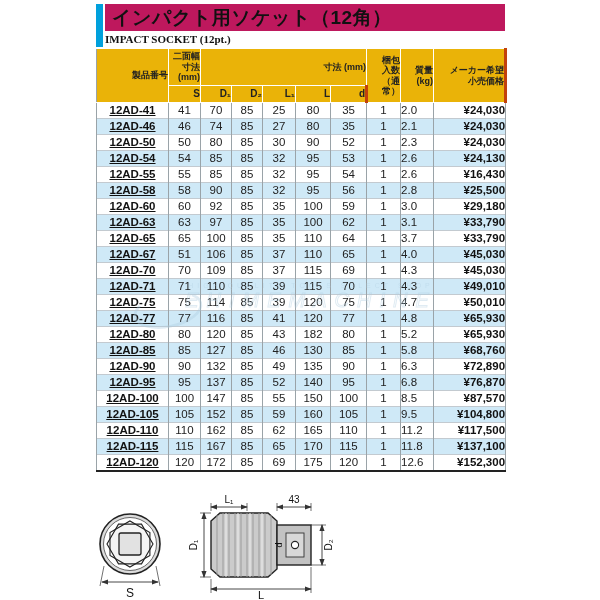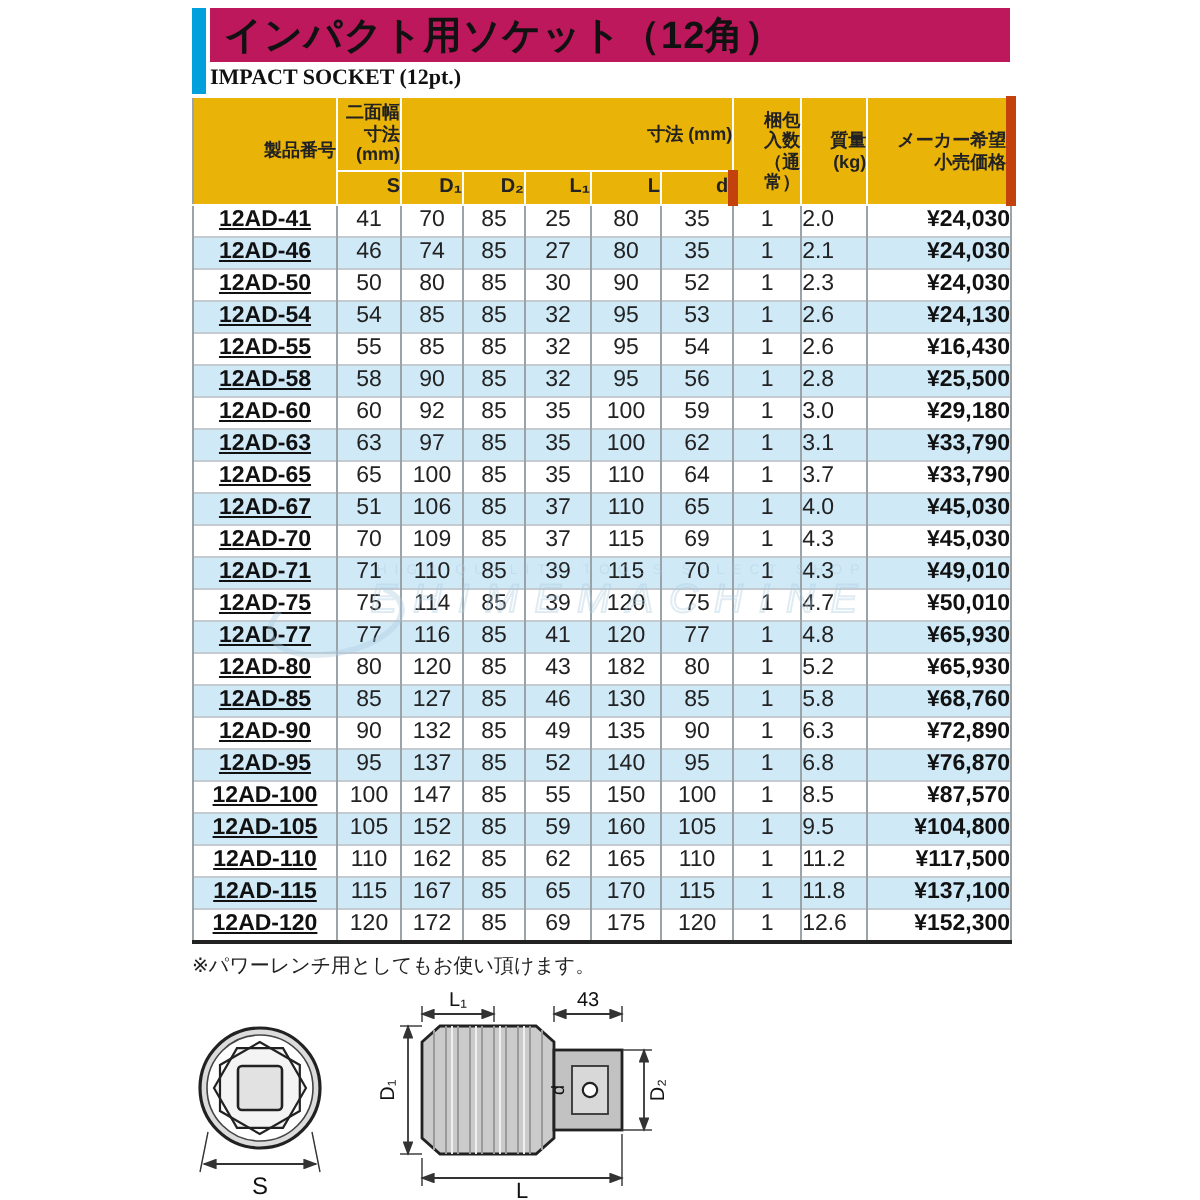--- a/index.html
+++ b/index.html
@@ -30,21 +30,21 @@
   thead th.sub-dim{font-size:10px;}
   tbody td{font-size:11.5px;text-align:center;height:15px;padding:0;
            border-left:1px solid #9aa3a8;border-right:1px solid #9aa3a8;
            border-top:1px solid #c3cad0;color:#222;line-height:15px;}
   tbody tr:first-child td{border-top:1px solid #777;}
   tbody td.col-model{font-weight:bold;color:#111;text-decoration:underline;}
   tbody td.col-weight{text-align:left;padding-right:5px;}
   tbody td.col-price{font-weight:bold;text-align:right;padding-right:0;color:#111;}
   tbody tr.stripe td{background:#cfe9f7;}
   table, thead th:first-child{border-left:1px solid #9aa3a8;}
-  thead th:last-child{border-right:5px solid #c2410c;}
+  thead th:last-child{border-right:3px solid #c2410c;}
 
   
   .watermark{position:absolute;left:125px;top:282px;width:372px;height:42px;
              pointer-events:none;opacity:.38;color:#aecde0;text-align:center;}
   .watermark .wm-small{font-size:7px;letter-spacing:4px;white-space:nowrap;}
   .watermark .wm-large{font-size:20px;font-weight:normal;font-style:italic;letter-spacing:8px;
                        color:transparent;-webkit-text-stroke:1px #aecde0;white-space:nowrap;}
   .wm-swoosh{position:absolute;left:8px;top:10px;width:64px;height:30px;border:3px solid #aecde0;
              border-radius:50%;border-top-color:transparent;transform:rotate(-12deg);}
 
@@ -385,21 +385,20 @@
         </tbody>
     </table>
   </div>
 
   <div class="watermark">
     <div class="wm-swoosh"></div>
     <div class="wm-small">HIGH QUALITY TOOLS SELECT SHOP</div>
     <div class="wm-large">EHIMEMACHINE</div>
   </div>
 
-  <div class="note">※パワーレンチ用としてもお使い頂けます。</div>
 
   <svg class="diagram" width="270" height="106" viewBox="0 0 270 106">
     <defs>
       <marker id="arrL" markerWidth="8" markerHeight="6" refX="1" refY="3" orient="auto">
         <path d="M8,0 L0,3 L8,6 z" fill="#333"></path>
       </marker>
       <marker id="arrR" markerWidth="8" markerHeight="6" refX="7" refY="3" orient="auto">
         <path d="M0,0 L8,3 L0,6 z" fill="#333"></path>
       </marker>
     </defs>

